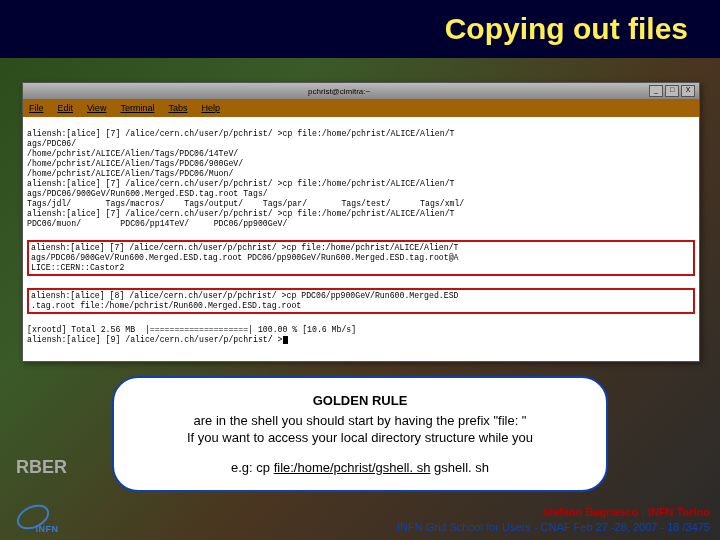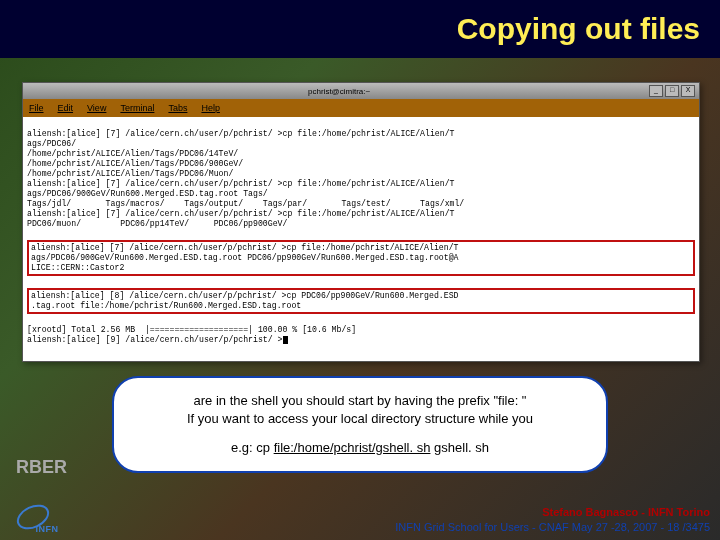--- a/index.html
+++ b/index.html
@@ -16,21 +16,21 @@
     height: 540px;
     background: linear-gradient(135deg, #2a4a1a 0%, #3a5a28 30%, #4a3520 60%, #2a2a2a 100%);
   }
   .title-bar {
     width: 100%;
     height: 58px;
     background: #000030;
     display: flex;
     align-items: center;
     justify-content: flex-end;
-    padding-right: 20px;
+    padding-right: 32px;
     box-sizing: border-box;
   }
   .title-text {
     color: #ffee55;
     font-size: 30px;
     font-weight: bold;
   }
   .terminal-window {
     position: absolute;
     left: 22px;
@@ -212,32 +212,33 @@
 ags/PDC06/900GeV/Run600.Merged.ESD.tag.root PDC06/pp900GeV/Run600.Merged.ESD.tag.root@A
 LICE::CERN::Castor2</div></div>
 <div class="highlight-box"><div>aliensh:[alice] [8] /alice/cern.ch/user/p/pchrist/ &gt;cp PDC06/pp900GeV/Run600.Merged.ESD
 .tag.root file:/home/pchrist/Run600.Merged.ESD.tag.root</div></div>
 <span>[xrootd] Total 2.56 MB  |====================| 100.00 % [10.6 Mb/s]
 aliensh:[alice] [9] /alice/cern.ch/user/p/pchrist/ &gt;</span><span class="cursor"></span>
     </div>
   </div>
 
   <div class="callout">
+    <div class="headline">GOLDEN RULE</div>
     <div>are in the shell you should start by having the prefix "file: "</div>
     <div>If you want to access your local directory structure while you</div>
     <div class="example">
       <span>e.g: cp </span><span class="ul">file:/home/pchrist/gshell. sh</span><span> gshell. sh</span>
     </div>
   </div>
 
   <div class="corner-label">RBER</div>
 
   <div class="logo">
     <div class="logo-ellipse"></div>
     <div class="logo-text">INFN</div>
   </div>
 
   <div class="footer">
     <div class="author">Stefano Bagnasco - INFN Torino</div>
-    <div class="venue">INFN Grid School for Users - CNAF May 27 -28, 2007 - 18 /3475</div>
+    <div class="venue">INFN Grid School for Users - CNAF Feb 27 -28, 2007 - 18 /3475</div>
   </div>
 
 </div>
 
 </body></html>

